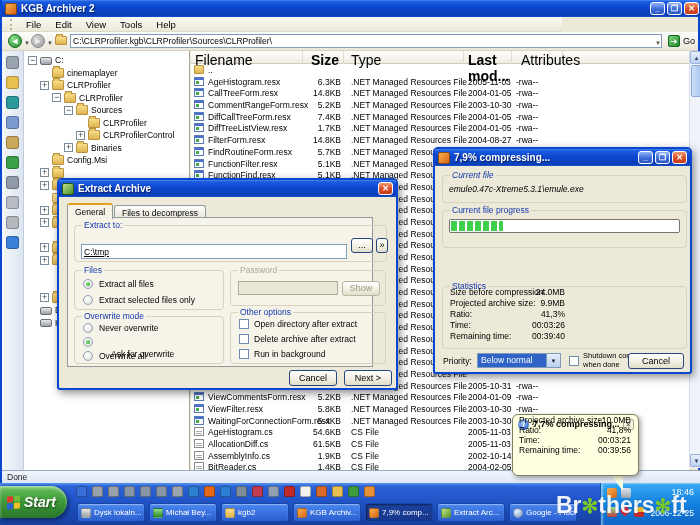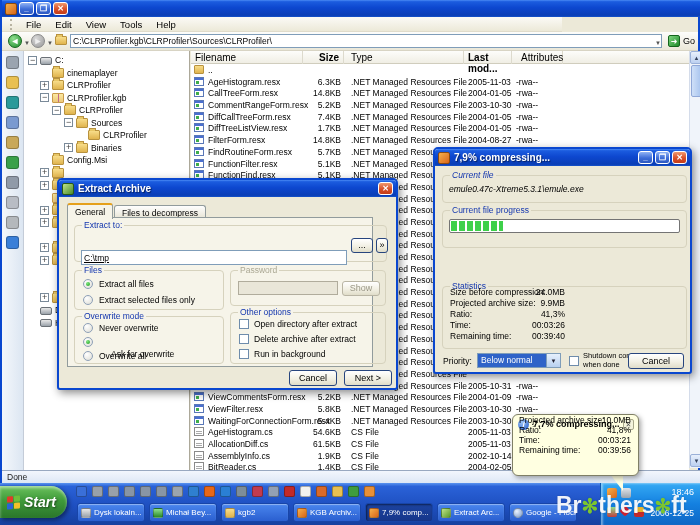--- a/index.html
+++ b/index.html
@@ -70,21 +70,21 @@
   .ti{width:12px;height:10px;margin-right:3px;flex:none;position:relative;}
   .ti.folder{background:linear-gradient(#f8dd8a,#e0b44e);border:1px solid #b8923e;border-radius:1px;}
   .ti.folder::before{content:"";position:absolute;top:-3px;left:0;width:5px;height:2px;background:#e8c766;border:1px solid #b8923e;border-bottom:none;}
   .ti.archive{background:linear-gradient(#fce9a0,#ecc87a);border:1px solid #c89a4a;border-radius:1px;}
   .ti.archive::after{content:"";position:absolute;left:5px;top:0;bottom:0;width:1px;background:#c06a8a;}
   .ti.drive{background:linear-gradient(#e8e8e8,#9aa2aa);border:1px solid #6a7076;border-radius:2px;height:8px;margin-top:1px;}
 
   
   .filelist{left:189px;top:51px;width:498px;height:419px;background:#fff;overflow:hidden;}
   .fl-head{position:absolute;left:0;top:0;right:0;height:13px;background:linear-gradient(180deg,#fdfdfb,#f0eee4);
-    border-bottom:1px solid #d0cdbd;font-size:10px;color:#000;}
+    border-bottom:1px solid #d0cdbd;font-size:14px;color:#000;}
   .hcell{position:absolute;top:0;height:13px;border-right:1px solid #dddacd;padding-top:1px;}
   .fl-rows{position:absolute;left:0;top:13px;right:0;bottom:0;overflow:hidden;}
   .frow{position:relative;height:11.7px;font-size:8.5px;color:#000;white-space:nowrap;}
   .fcell{position:absolute;top:1px;}
   .cn{left:17px;}
   .cs{left:108px;width:42px;text-align:right;}
   .ct{left:160px;}
   .cm{left:277px;}
   .ca{left:325px;}
   .fi{position:absolute;left:3px;top:1px;width:10px;height:9px;}
@@ -176,20 +176,21 @@
   .watermark .star{color:#7cc62f;font-size:20px;}
 </style>
 </head>
 <body>
 
 <div class="screen">
 
   <div class="abs main-window">
     <div class="abs mw-title xp-title">
       <span class="appicon"></span>
+      <span class="t-text">KGB Archiver 2</span>
       <span class="cap-btn">_</span>
       <span class="cap-btn">❐</span>
       <span class="cap-btn close">✕</span>
     </div>
 
     <div class="abs menubar">
       <span class="grip"></span>
 
     <span class="menu-item">File</span>
         <span class="menu-item">Edit</span>
@@ -238,44 +239,44 @@
             <span class="ti folder"></span>
             <span>cinemaplayer</span>
           </div>
 
           <div class="trow" style="padding-left: 16px;">
             <span class="expander plus"></span>
             <span class="ti folder"></span>
             <span>CLRProfiler</span>
           </div>
 
-          <div class="trow" style="padding-left: 16px;">
-            <span class="expander minus"></span>
-            <span class="ti archive"></span>
-            <span>CLRProfiler.kgb</span>
-          </div>
 
           <div class="trow" style="padding-left: 28px;">
             <span class="expander minus"></span>
             <span class="ti folder"></span>
             <span>CLRProfiler</span>
           </div>
 
           <div class="trow" style="padding-left: 40px;">
             <span class="expander minus"></span>
             <span class="ti folder"></span>
             <span>Sources</span>
           </div>
 
           <div class="trow" style="padding-left: 52px;">
             <span class="expander none"></span>
             <span class="ti folder"></span>
             <span>CLRProfiler</span>
           </div>
 
+          <div class="trow" style="padding-left: 52px;">
+            <span class="expander plus"></span>
+            <span class="ti folder"></span>
+            <span>CLRProfilerControl</span>
+          </div>
 
 
           <div class="trow" style="padding-left: 40px;">
             <span class="expander plus"></span>
             <span class="ti folder"></span>
             <span>Binaries</span>
           </div>
 
           <div class="trow" style="padding-left: 16px;">
             <span class="expander none"></span>
@@ -707,21 +708,21 @@
       <span class="t-text">Extract Archive</span>
       <span class="cap-btn close">✕</span>
     </div>
 
     <span class="tab active" style="left:8px;top:23px;width:46px;">General</span>
     <span class="tab" style="left:55px;top:25px;width:92px;height:13px;">Files to decompress</span>
 
     <div class="tabpanel on-tab">
       <div class="grp" style="left:6px;top:7px;width:313px;height:37px;">
         <span class="glabel">Extract to:</span>
-        <input class="inp" style="position: absolute; left: 6px; top: 24px; width: 266px; height: 15px; text-decoration: underline;" value="C:\tmp">
+        <input class="inp" style="position: absolute; left: 6px; top: 18px; width: 266px; height: 15px; text-decoration: underline;" value="C:\tmp">
         <span class="btn" style="position:absolute;left:276px;top:12px;width:22px;height:15px;line-height:13px;">...</span>
         <span class="btn" style="position:absolute;left:301px;top:12px;width:12px;height:15px;line-height:13px;">»</span>
       </div>
 
       <div class="grp" style="left:6px;top:52px;width:150px;height:40px;">
         <span class="glabel">Files</span>
         <span class="rad sel" style="left:8px;top:8px;"></span>
         <span class="optlabel" style="left:24px;top:8px;">Extract all files</span>
         <span class="rad" style="left:8px;top:24px;"></span>
         <span class="optlabel" style="left:24px;top:24px;">Extract selected files only</span>

